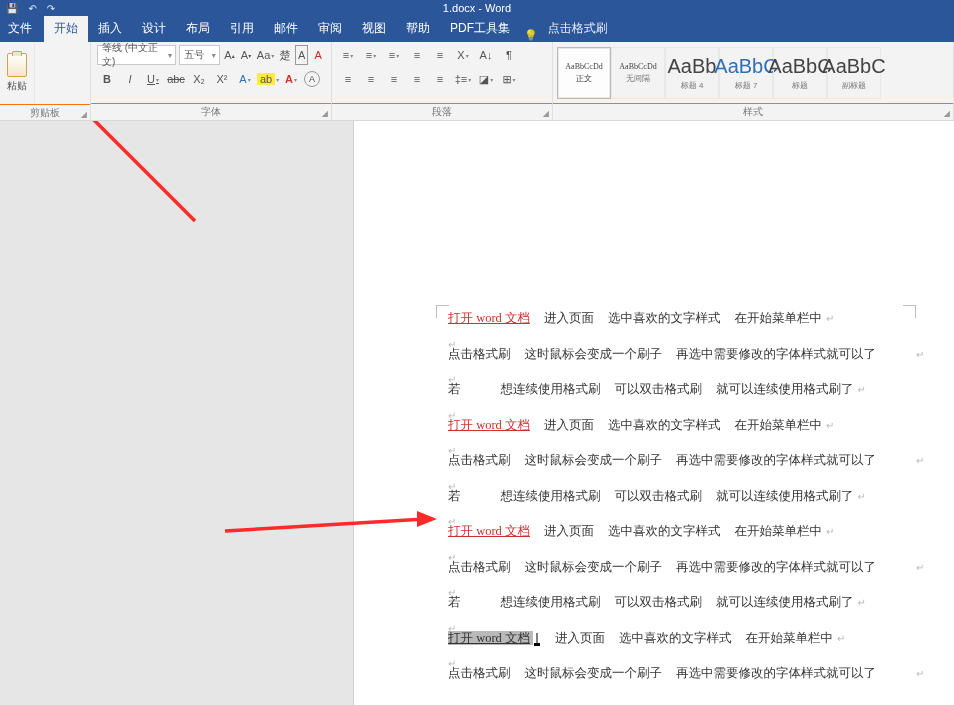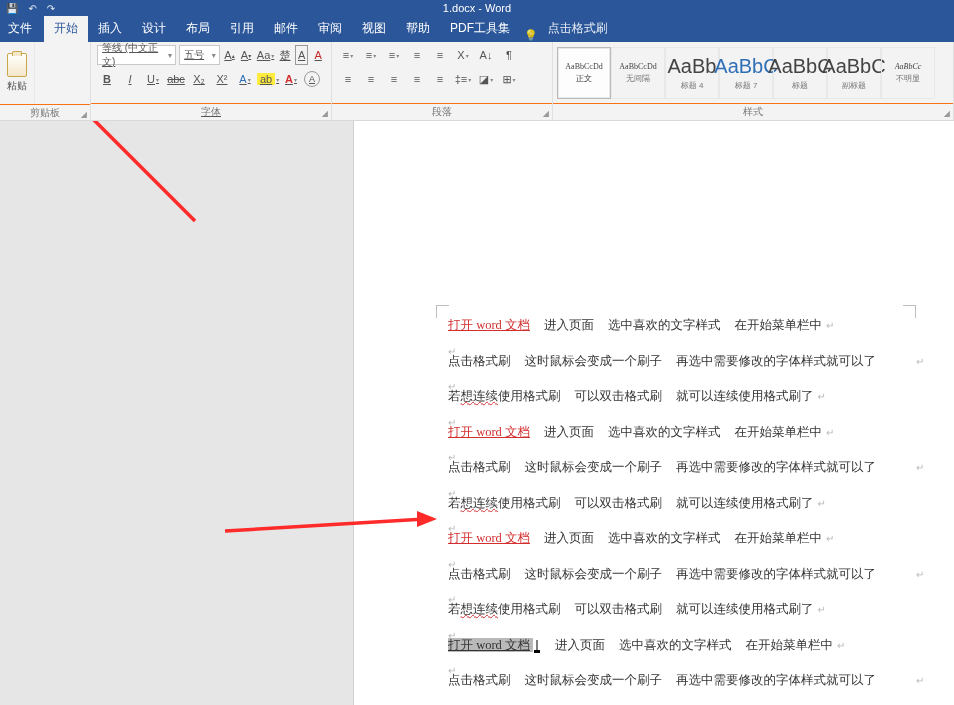--- a/index.html
+++ b/index.html
@@ -23,21 +23,21 @@
   .paste .clipico:before{content:"";position:absolute;top:-3px;left:4px;width:8px;height:4px;border:1px solid #c9a64a;border-bottom:none;border-radius:2px 2px 0 0;background:#f4e7c9;}
   .paste .txt{font-size:10px;}
   .mini{display:flex;flex-direction:column;padding:3px 4px;gap:2px;}
   .mini div{display:flex;gap:4px;align-items:center;font-size:10px;padding:1px 3px;}
   .mini .fmt{background:#cfcfcf;border:1px solid #adadad;}
   .mini .ico{width:12px;height:12px;display:inline-block;}
   .cut-ico{background:linear-gradient(45deg,#888 45%,transparent 45%),linear-gradient(-45deg,#888 45%,transparent 45%);}
   .copy-ico{border:1px solid #999;background:#fff;box-shadow:1px 1px 0 #999 inset;}
   .brush-ico{background:linear-gradient(#d19a4a,#a66a1a);border-radius:1px 1px 0 0;}
   
-  .font{width:240px;text-decoration:underline;}
+  .font{width:240px;}
   .font .body{flex-direction:column;align-items:stretch;padding:3px 6px;gap:4px;}
   .row{display:flex;gap:3px;align-items:center;}
   .combo{height:18px;background:#fff;border:1px solid #c8c8c8;font-size:10px;display:flex;align-items:center;padding:0 14px 0 4px;position:relative;color:#555;}
   .combo:after{content:"▾";position:absolute;right:3px;font-size:8px;color:#888;}
   .fname{width:92px;}
   .fsize{width:32px;}
   .btn{width:18px;height:18px;border:1px solid transparent;display:flex;align-items:center;justify-content:center;font-size:11px;color:#555;background:transparent;}
   .btn.drop:after{content:"▾";font-size:6px;margin-left:1px;color:#888;}
   .u{text-decoration:underline;}
   .s{text-decoration:line-through;}
@@ -52,28 +52,28 @@
   .sbox .prev{font-family:"SimSun",serif;color:#444;}
   .sbox .big{font-size:20px;font-family:Liberation Sans, sans-serif;}
   .sbox .blue{color:#2f6fb5;}
   .sbox .ital{font-style:italic;}
   
   .workspace{position:relative;height:585px;background:#e6e6e6;overflow:hidden;}
   .page{position:absolute;left:354px;top:0;width:600px;height:705px;background:#fff;box-shadow:0 0 0 1px #cfcfcf;}
   .crop{position:absolute;width:12px;height:12px;}
   .crop.tl{left:448px;top:196px;border-left:1px solid #bfbfbf;border-top:1px solid #bfbfbf;transform:translate(-12px,-12px);}
   .crop.tr{left:903px;top:196px;border-right:1px solid #bfbfbf;border-top:1px solid #bfbfbf;transform:translate(0,-12px);}
-  .docbody{position:absolute;left:448px;top:196px;width:455px;font-family:"SimSun","NSimSun",serif;font-size:12.5px;color:#333;line-height:1.4;}
+  .docbody{position:absolute;left:448px;top:189px;width:455px;font-family:"SimSun","NSimSun",serif;font-size:12.5px;color:#333;line-height:1.4;}
   .pline{margin:0 0 8px 0;white-space:nowrap;position:relative;}
   .pline .ret{color:#b9b9b9;font-size:10px;margin-left:4px;}
   .pline .ret2{color:#b9b9b9;font-size:10px;margin-left:40px;}
   .gap{height:10px;}
   .gap .ret{color:#b9b9b9;font-size:10px;}
   .red{color:#d32f2f;}
-  .uwave{text-decoration:underline;text-decoration-style:wavy;text-decoration-color:#d32f2f;text-decoration-thickness:1px;}
+  .uwave{text-decoration-style:wavy;text-decoration-color:#d32f2f;text-decoration-thickness:1px;margin-left:40px;}
   .sel{background:#b9b9b9;color:#333;}
   .sep{display:inline-block;width:14px;}
   .cursor{display:inline-block;width:8px;vertical-align:bottom;}
   .cursor svg{display:block;}
   
   .arrow{position:absolute;pointer-events:none;}
   .arrow line{stroke:#ff2a2a;stroke-width:3.5;}
   .arrow polygon{fill:#ff2a2a;}
 </style>
 </head>
@@ -199,24 +199,20 @@
           <span>标题 7</span>
         </div>
       <div class="sbox">
           <span class="prev big">AaBbC</span>
           <span>标题</span>
         </div>
       <div class="sbox">
           <span class="prev big">AaBbC</span>
           <span>副标题</span>
         </div>
-      <div class="sbox">
-          <span class="prev ital">AaBbCc</span>
-          <span>不明显</span>
-        </div>
     </div>
     <div class="lbl"><span>样式</span><span class="launcher">◢</span></div>
   </div>
 
 </div>
 
 <div class="workspace">
   <div class="page"></div>
   <div class="crop tl"></div>
   <div class="crop tr"></div>

